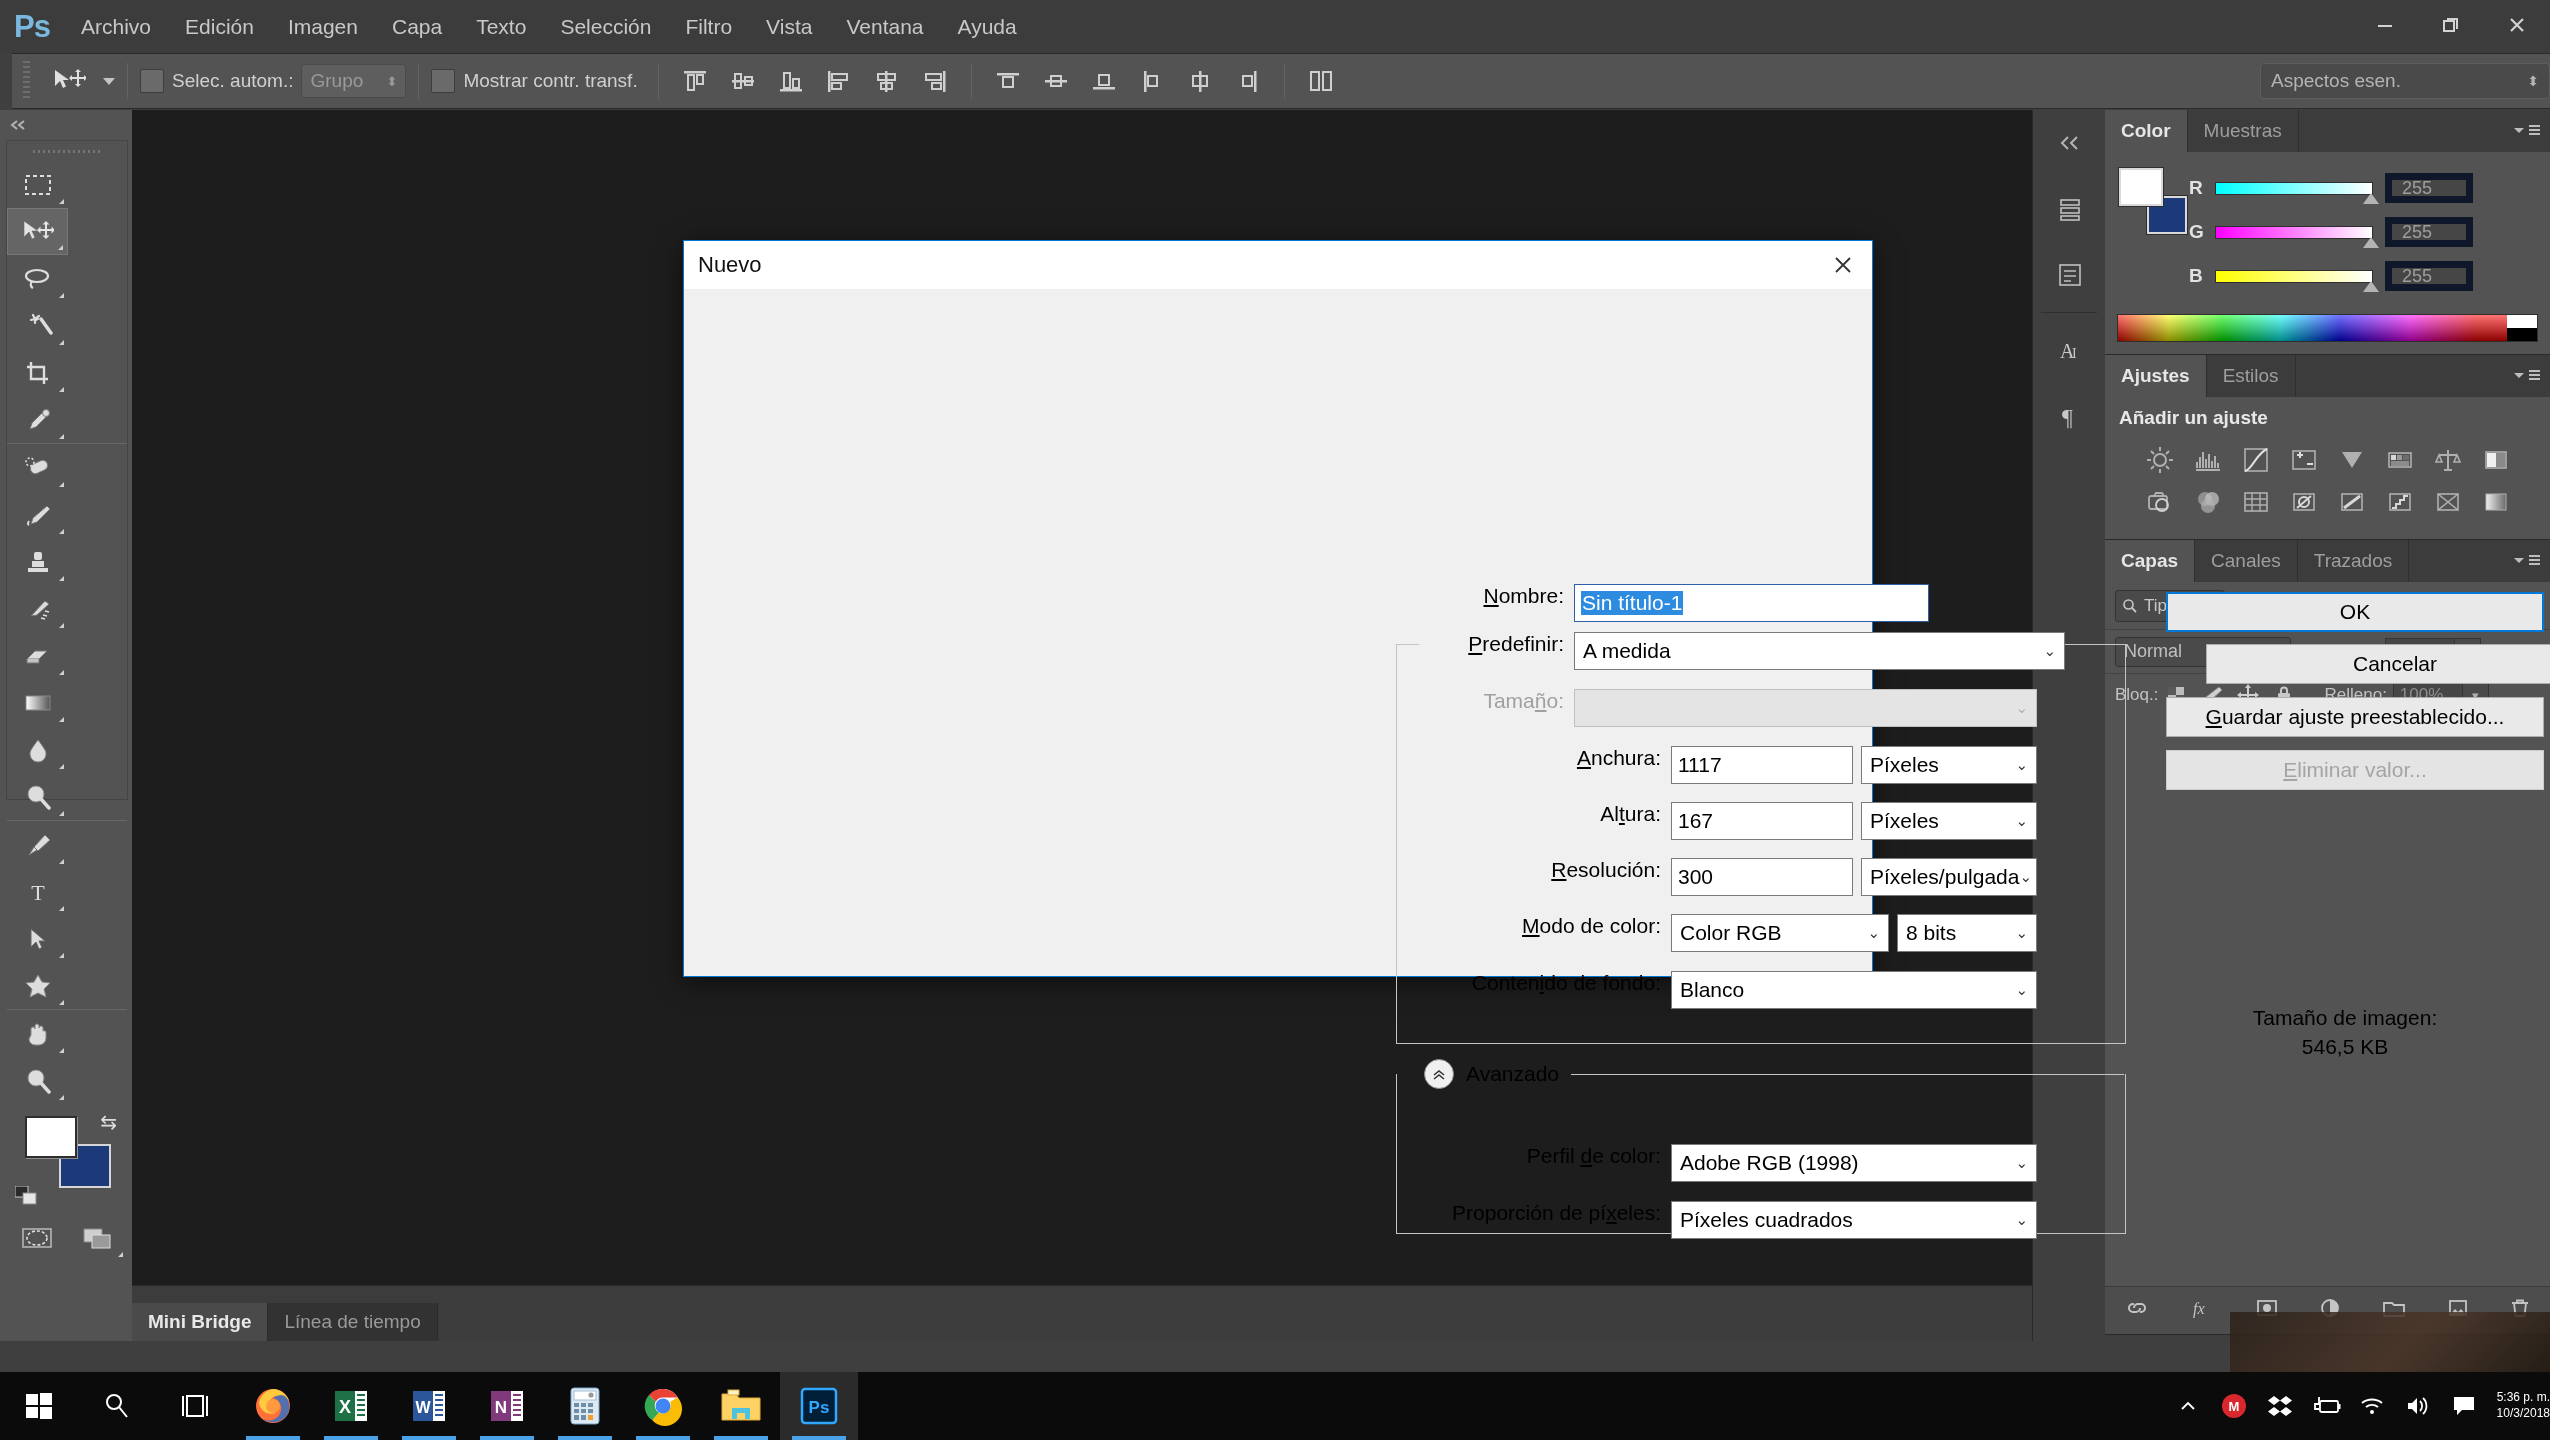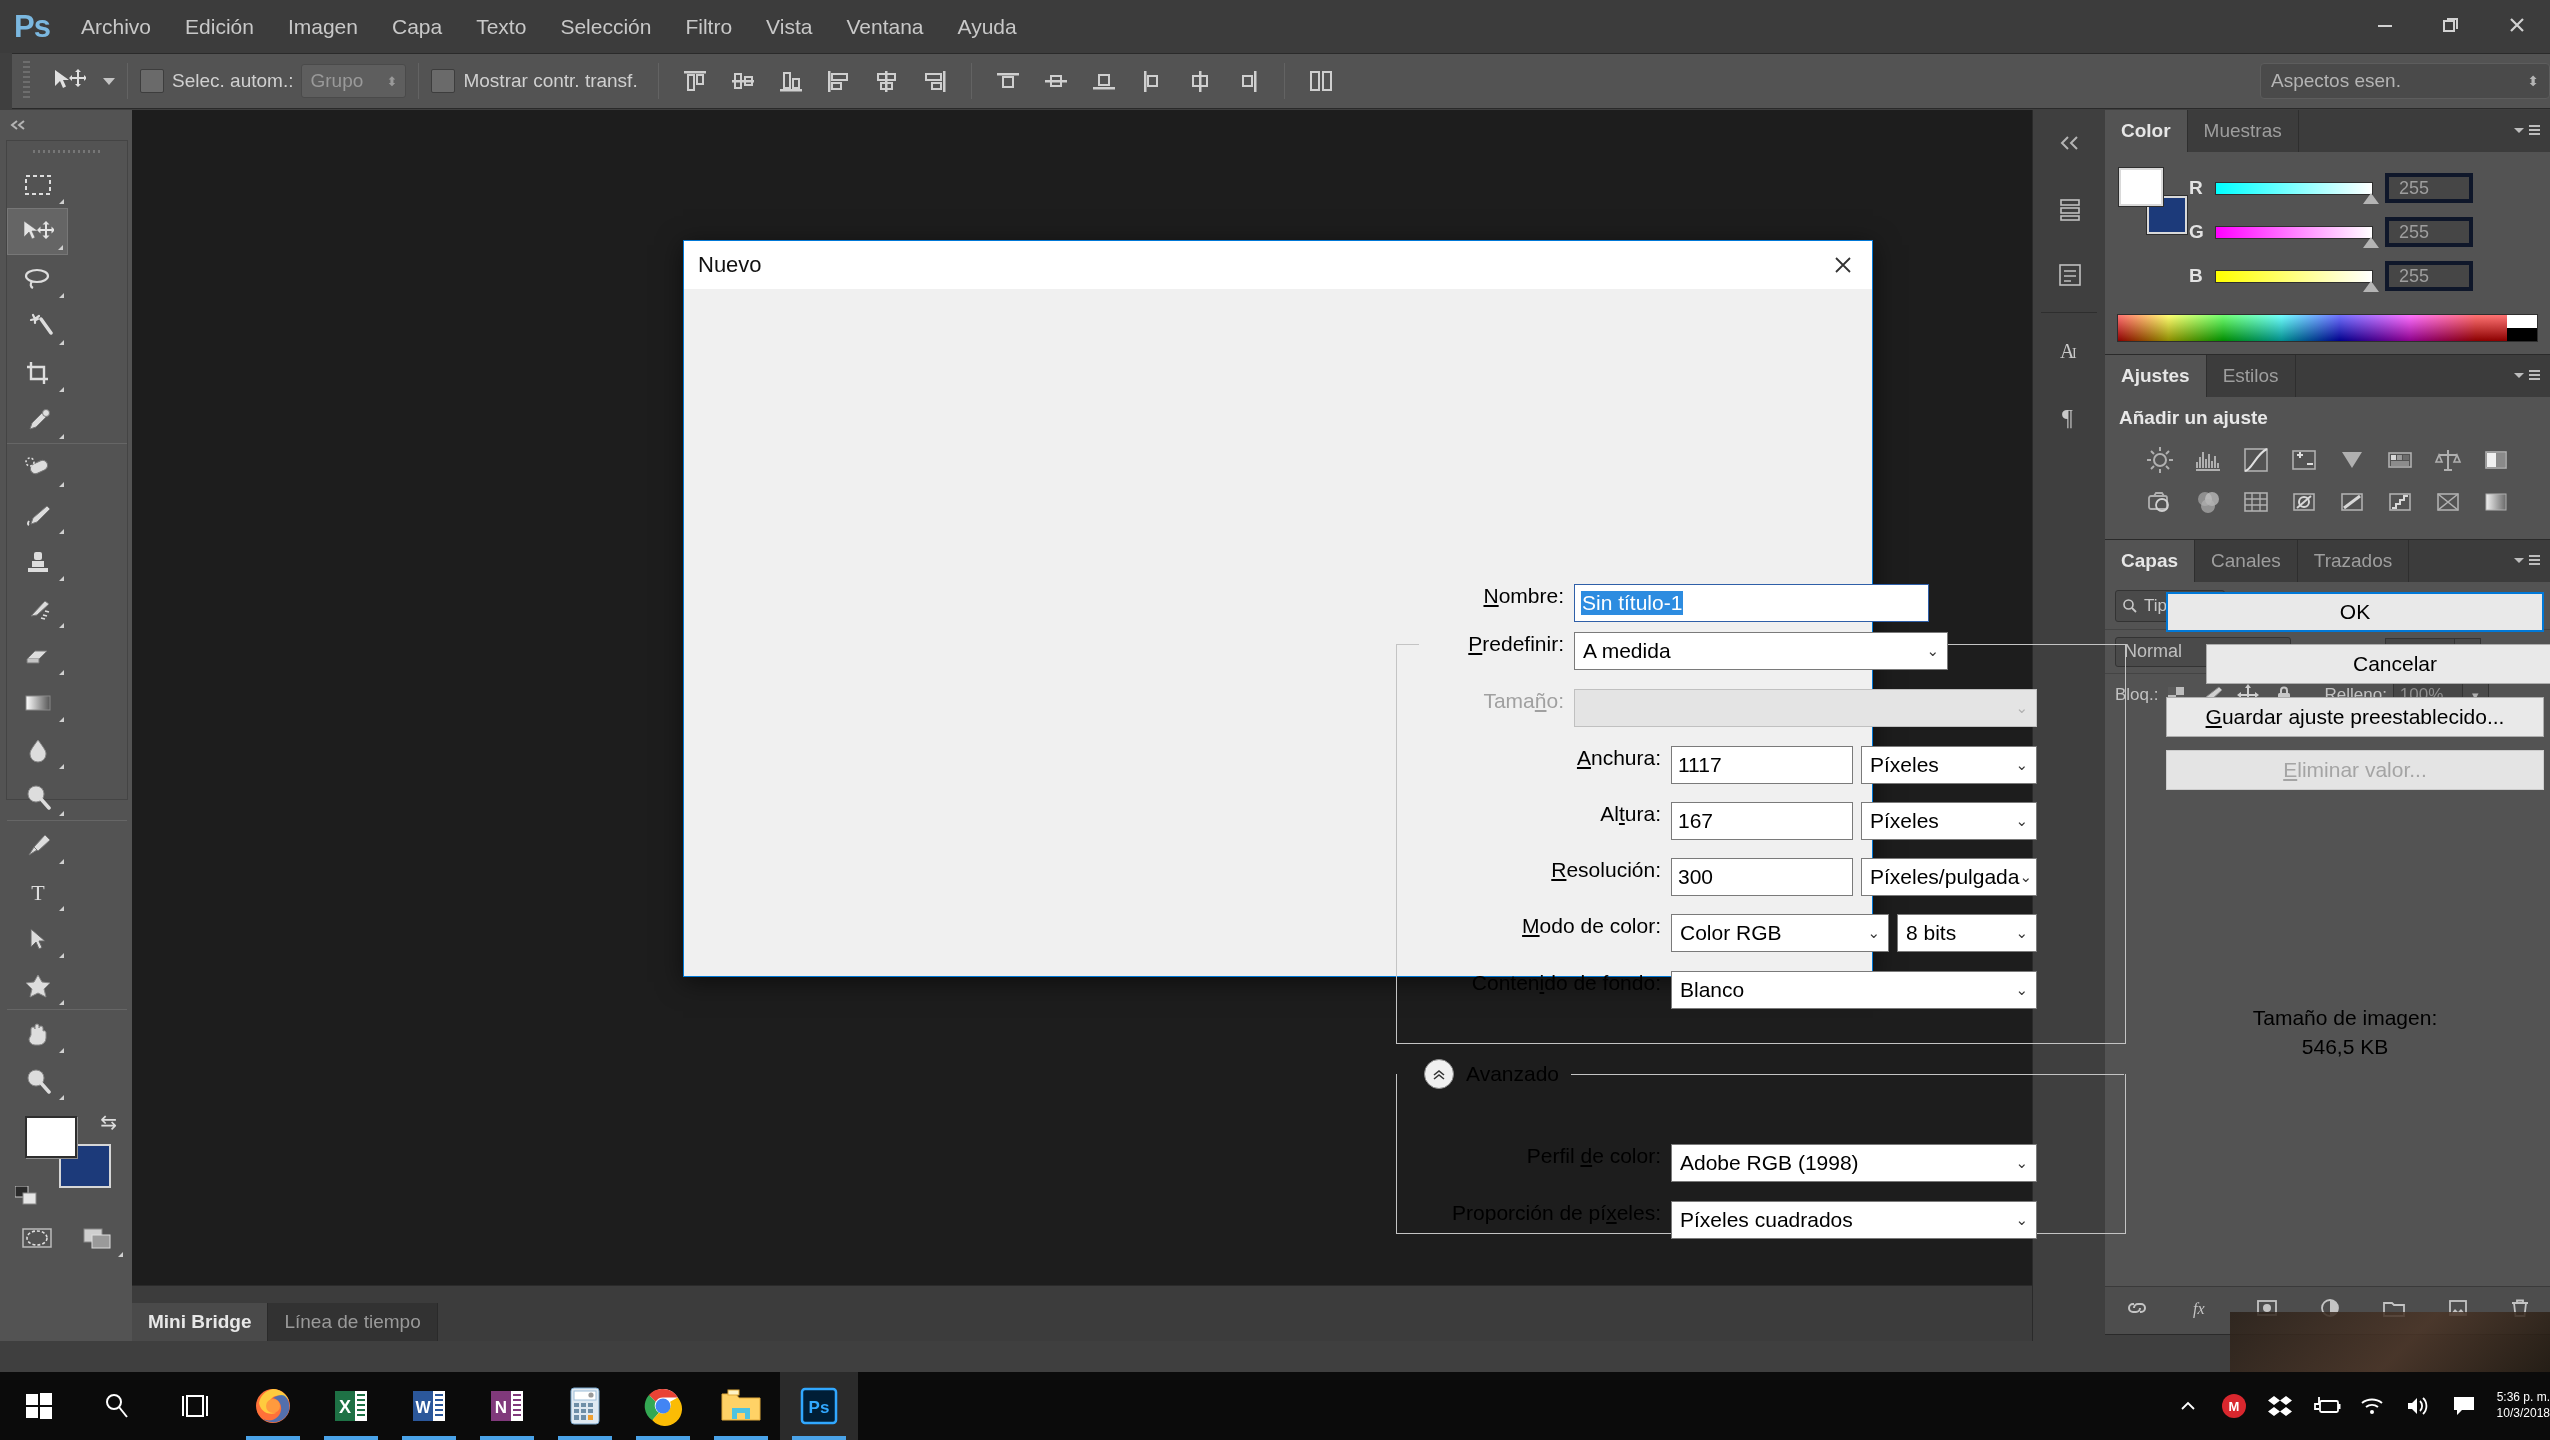--- a/index.html
+++ b/index.html
@@ -261,21 +261,21 @@
   }
   .cp-thumb {
     position: absolute; right: -7px; top: 10px;
     width: 0; height: 0;
     border-left: 8px solid transparent;
     border-right: 8px solid transparent;
     border-bottom: 11px solid #b4b4b4;
   }
   .cp-val {
     width: 88px; height: 30px; margin-left: 12px;
-    background: #464646; border: 4px solid #0f172a;
+    background: #464646; border: 7px solid #0f172a;
     color: #9e9e9e; font-size: 18px;
     display: flex; align-items: center; padding-left: 10px;
   }
   .cp-spectrum {
     margin: 2px 12px 12px 12px;
     height: 28px;
     border: 1px solid #2e2e2e;
     display: flex;
   }
   .cp-sp-main {
@@ -1228,21 +1228,21 @@
       <div class="fld-row" style="left:880px; top:295px; transform:translateX(-100%);">
         <span class="fld-label"><span class="u">N</span>ombre:</span>
       </div>
       <div class="txtinput focus" style="position:absolute; left:890px; top:295px; width:355px;">
         <span class="hl">Sin título-1</span>
       </div>
 
       <div class="fld-row" style="left:880px; top:343px; transform:translateX(-100%);">
         <span class="fld-label"><span class="u">P</span>redefinir:</span>
       </div>
-      <div class="sel" style="position:absolute; left:890px; top:343px; width:374px;">
+      <div class="sel" style="position:absolute; left:890px; top:343px; width:491px;">
         <span>A medida</span>
         <span class="chev">⌄</span>
       </div>
 
       <div class="fld-row" style="left:880px; top:400px; transform:translateX(-100%);">
         <span class="fld-label dis">Tama<span class="u">ñ</span>o:</span>
       </div>
       <div class="sel dis" style="position:absolute; left:890px; top:400px; width:463px;">
         <span></span>
         <span class="chev dis">⌄</span>

